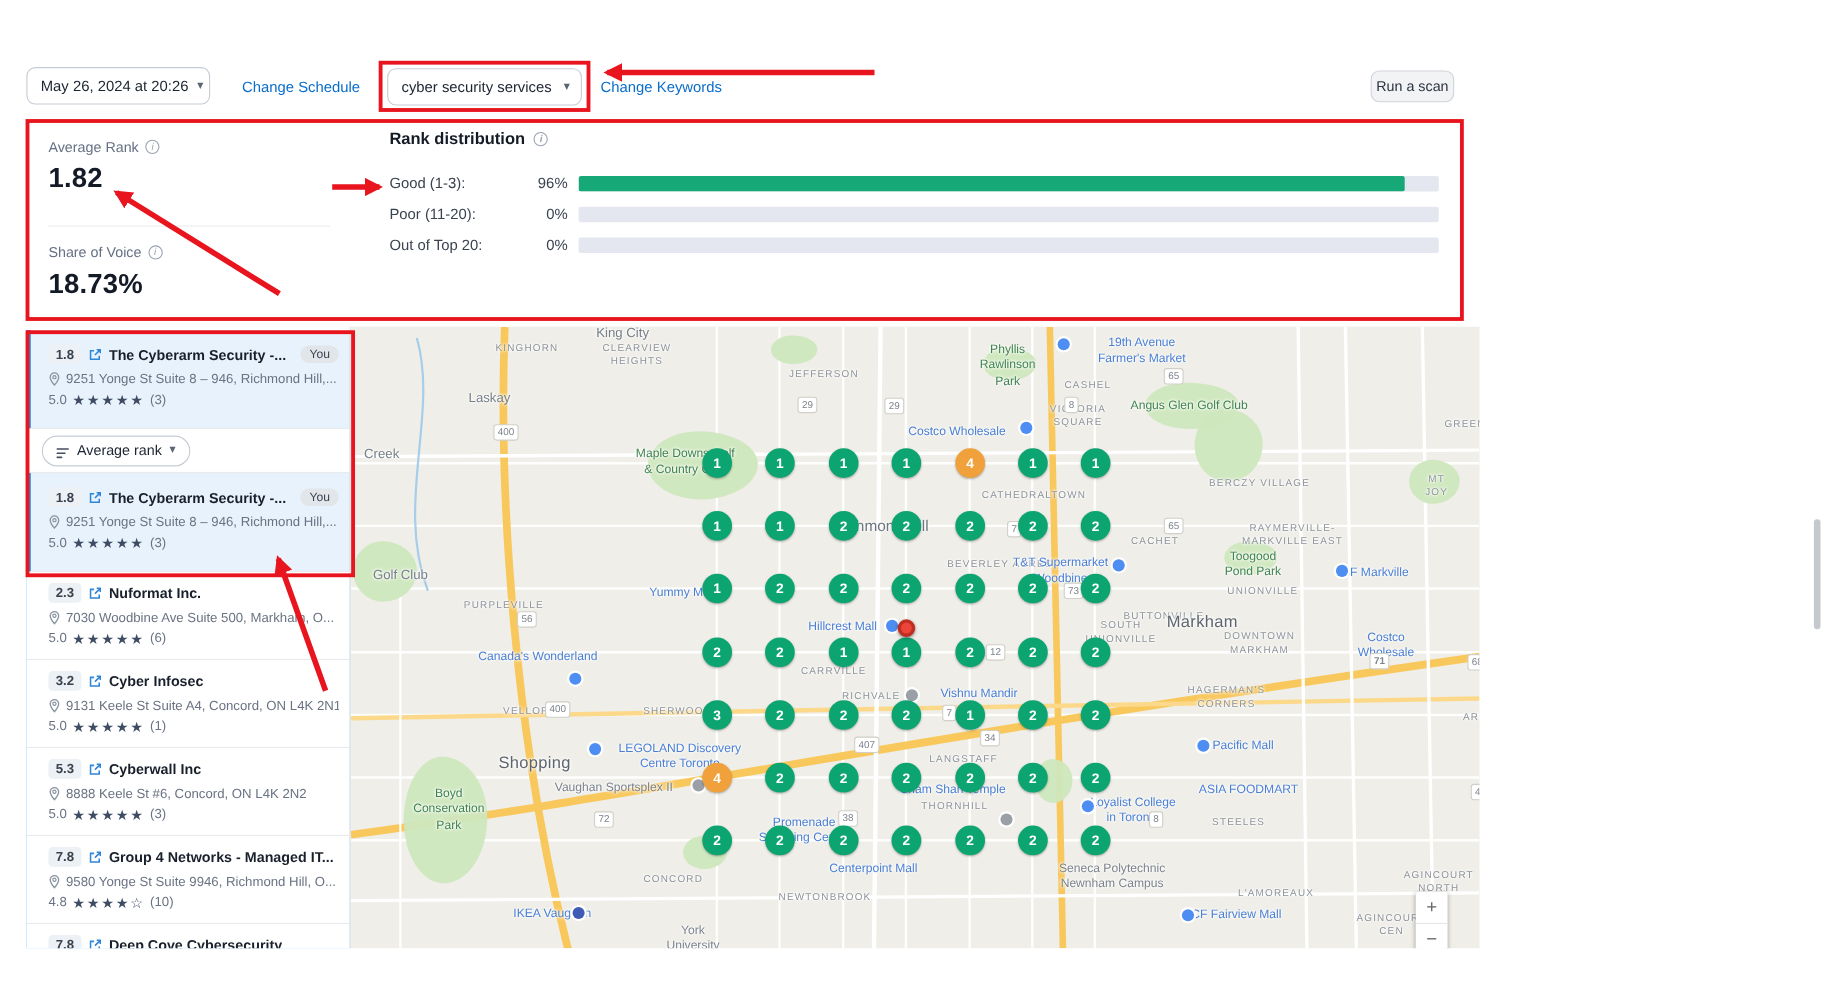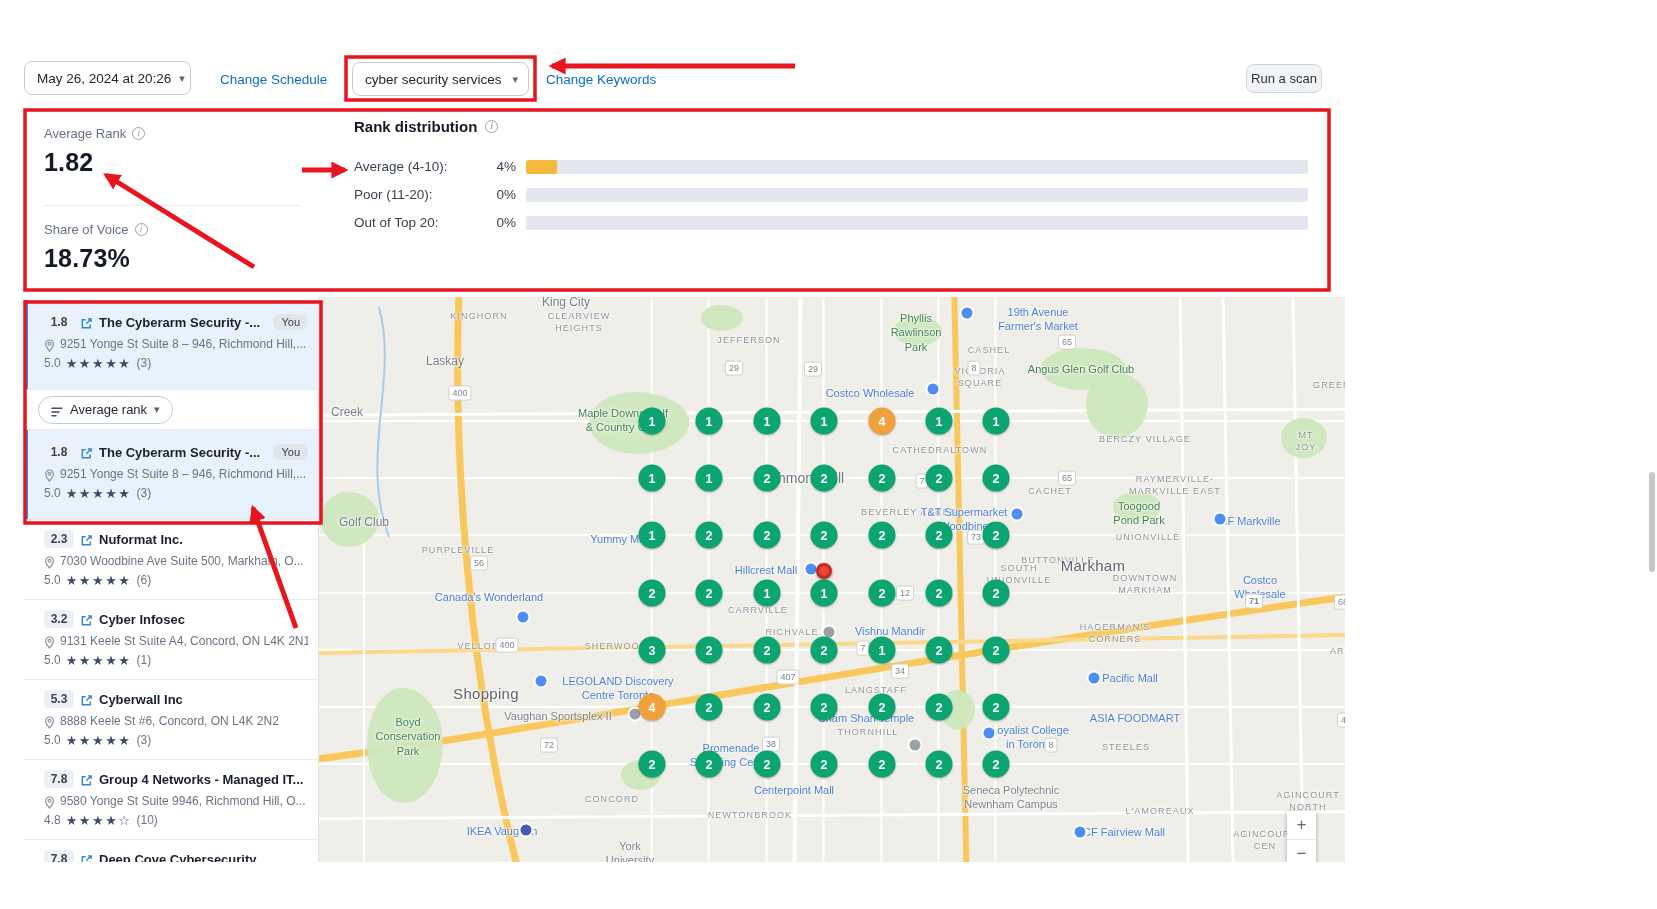--- a/index.html
+++ b/index.html
@@ -124,24 +124,24 @@
     <div class="stat-value">18.73%</div>
   </div>
 
   <div id="dist">
     <div class="dist-title">
       <span>Rank distribution</span>
       <span class="info">i</span>
     </div>
     <div class="dist-rows">
         <div class="dist-row">
-          <span class="dist-label">Average (4-10):</span>
-          <span class="dist-pct">4%</span>
+          <span class="dist-label">Good (1-3):</span>
+          <span class="dist-pct">96%</span>
           <span class="dist-track">
-            <span class="dist-fill" style="width: 4%; background: rgb(245, 185, 62);"></span>
+            <span class="dist-fill" style="width: 96%; background: rgb(23, 168, 120);"></span>
           </span>
         </div>
         <div class="dist-row">
           <span class="dist-label">Poor (11-20):</span>
           <span class="dist-pct">0%</span>
           <span class="dist-track">
             <span class="dist-fill" style="width: 0%; background: rgb(229, 231, 240);"></span>
           </span>
         </div>
         <div class="dist-row">

